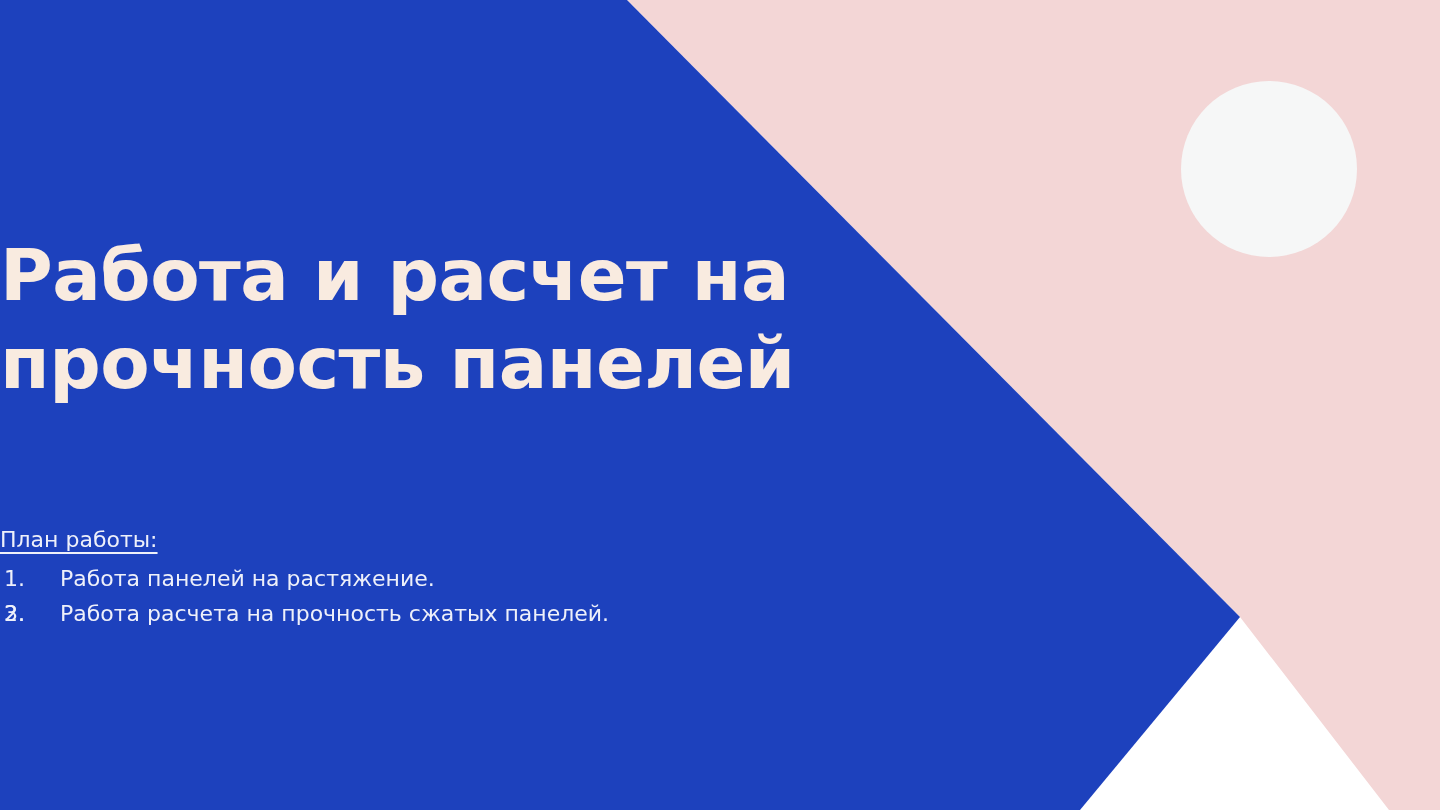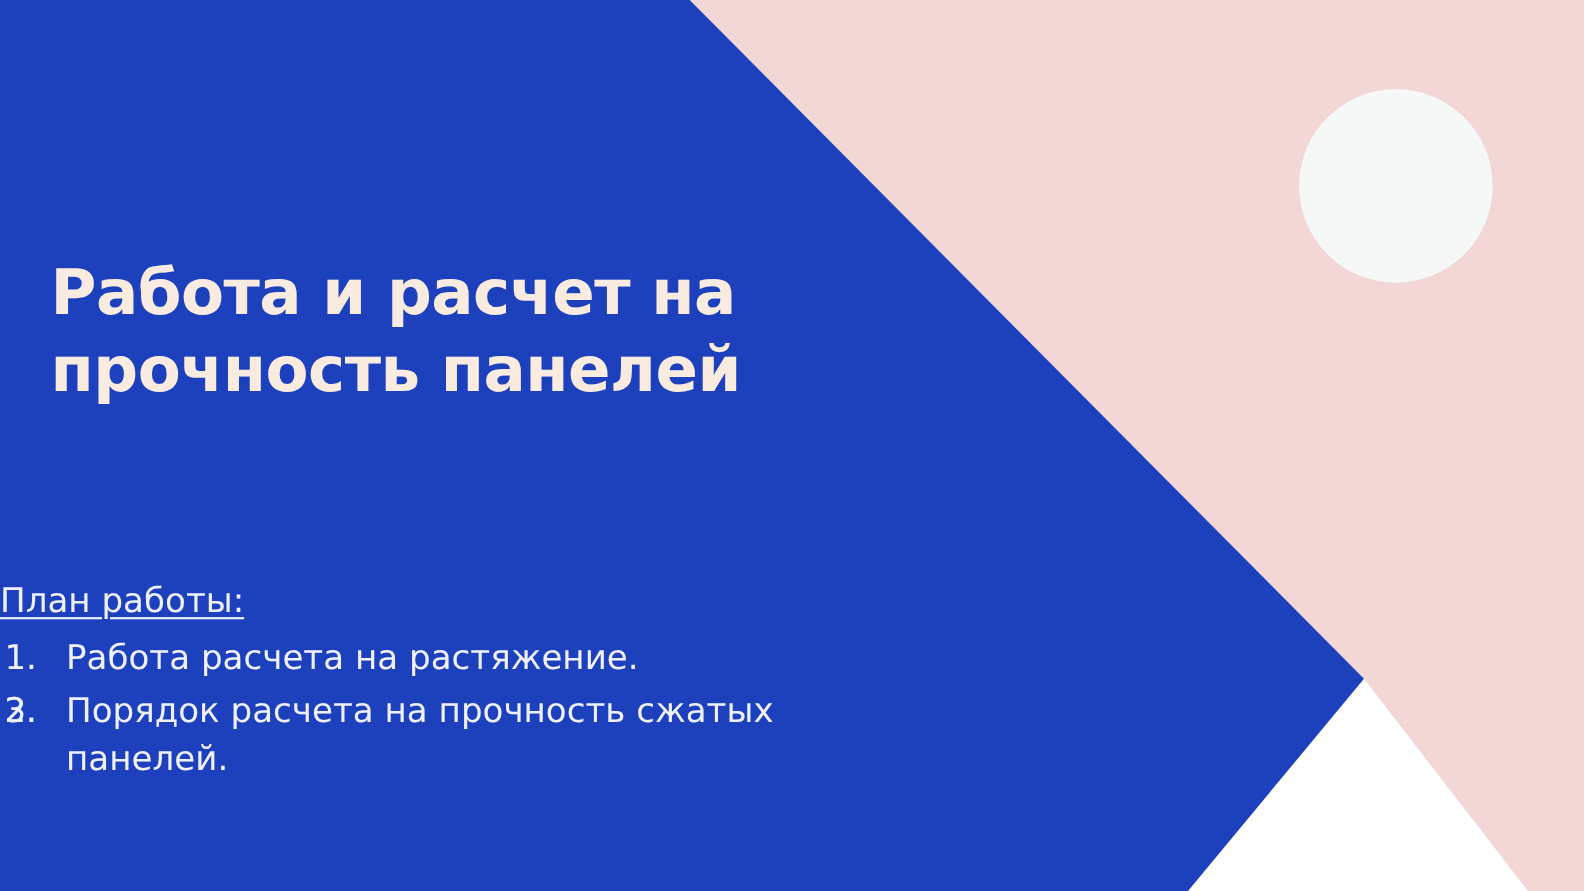--- a/index.html
+++ b/index.html
@@ -62,36 +62,35 @@
     z-index:4;
   }
 
   .title {
     position:absolute;
     left:0px;
     top:232px;
     width:860px;
     color:#f9ebe0;
     font-family:"DejaVu Sans", sans-serif;
-    font-size:57px;
+    font-size:72px;
     font-weight:bold;
     line-height:1.22;
     letter-spacing:-0.5px;
     white-space:pre-line;
-    padding-left:46px;
   }
 
   .body-block {
     position:absolute;
     left:0px;
     top:524px;
     width:860px;
     color:#eef0fa;
     font-family:"DejaVu Sans", sans-serif;
-    font-size:31px;
+    font-size:22px;
     line-height:1.42;
   }
 
   .plan-heading {
     display:inline-block;
     text-decoration:underline;
     text-underline-offset:5px;
     text-decoration-thickness:2px;
     margin-bottom:4px;
   }
@@ -130,26 +129,26 @@
     <h1 class="title">Работа и расчет на
 прочность панелей</h1>
 
     <div class="body-block">
 
       <div class="plan-heading">План работы:</div>
 
       <ol class="plan-list">
         <li>
           <span class="num">1.</span>
-          <span class="txt">Работа расчета на растяжение.</span>
+          <span class="txt">Работа панелей на растяжение.</span>
         </li>
         <li>
           <span class="num">2.</span>
         </li>
         <li>
           <span class="num">3.</span>
-          <span class="txt">Порядок расчета на прочность сжатых панелей.</span>
+          <span class="txt">Работа расчета на прочность сжатых панелей.</span>
         </li>
       </ol>
 
     </div>
   </div>
 </div>
 
 </body></html>

